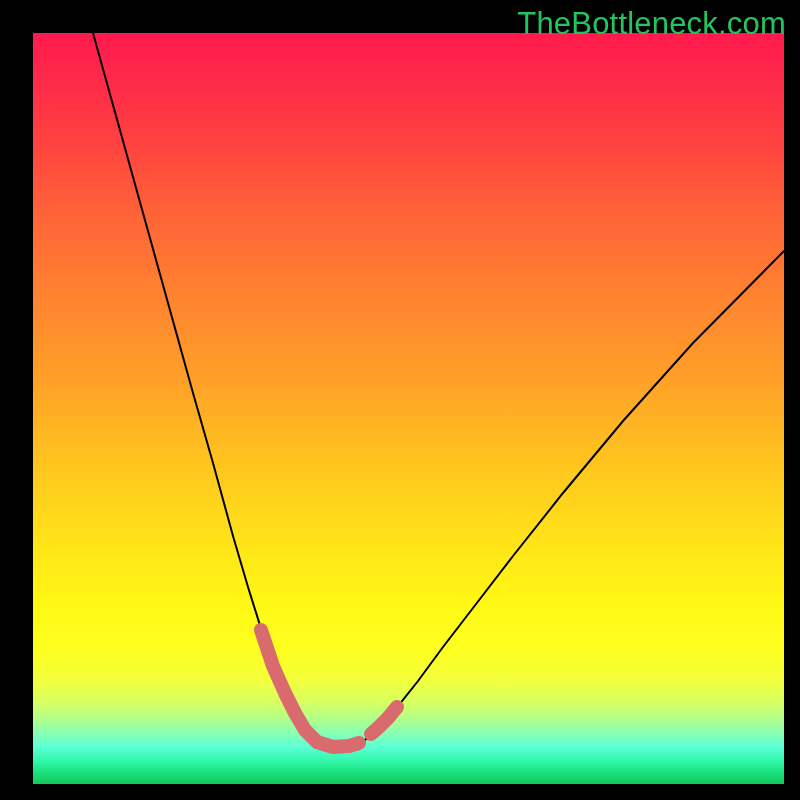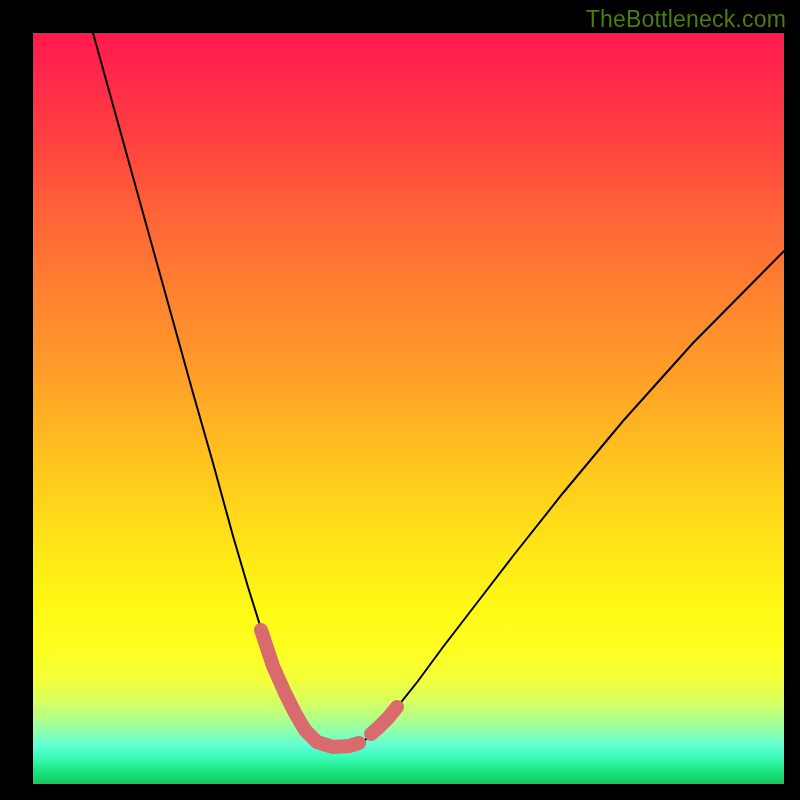--- a/index.html
+++ b/index.html
@@ -46,22 +46,22 @@
       #5effd6 95%,
       #30f7a8 97%,
       #1ae07a 98.5%,
       #12c85c 100%
     );
   }
   .watermark {
     position: absolute;
     top: 6px;
     right: 14px;
-    color: #4d7c0f;
-    font-size: 23px;
+    color: #22c55e;
+    font-size: 31px;
     font-weight: 500;
     letter-spacing: 0.2px;
     user-select: none;
   }
   svg.curve {
     position: absolute;
     inset: 0;
     width: 751px;
     height: 751px;
   }

